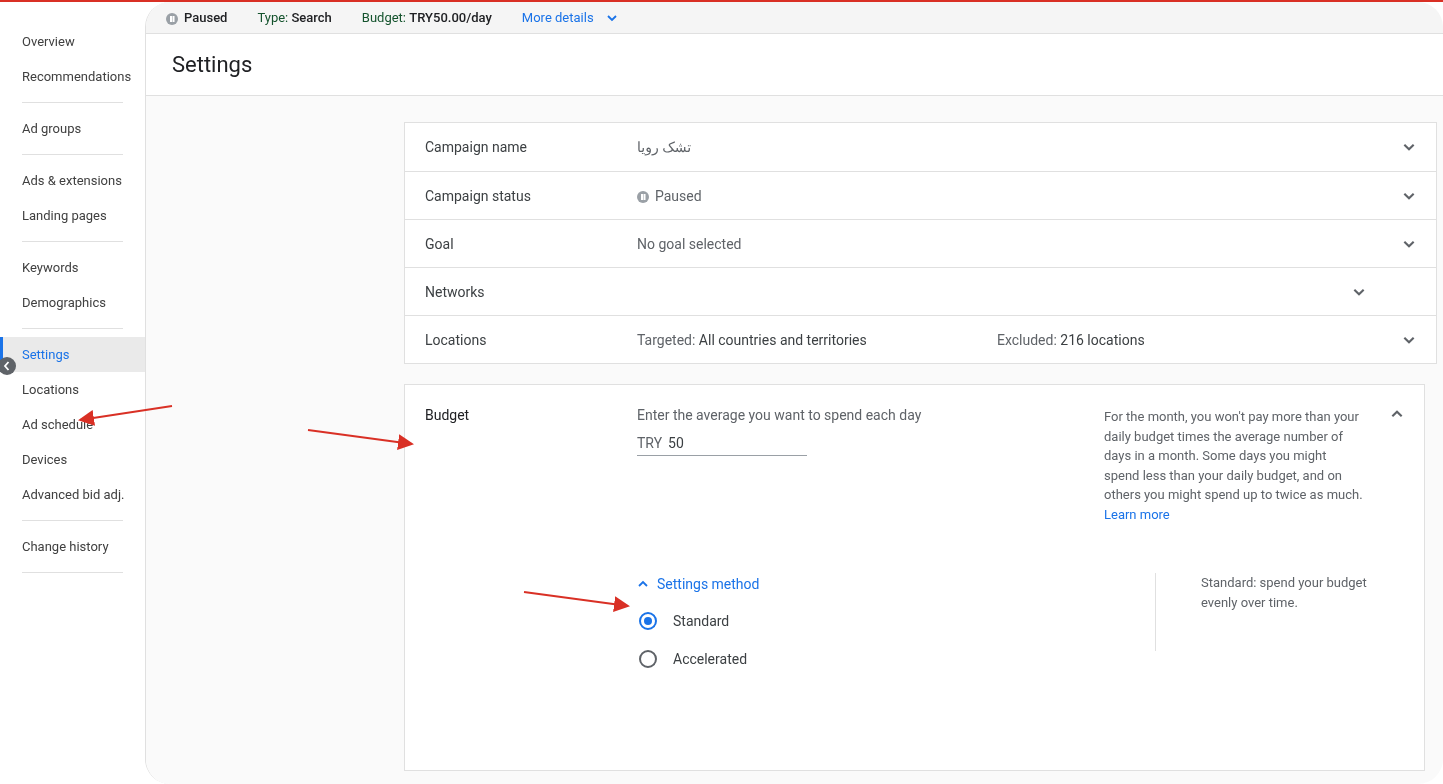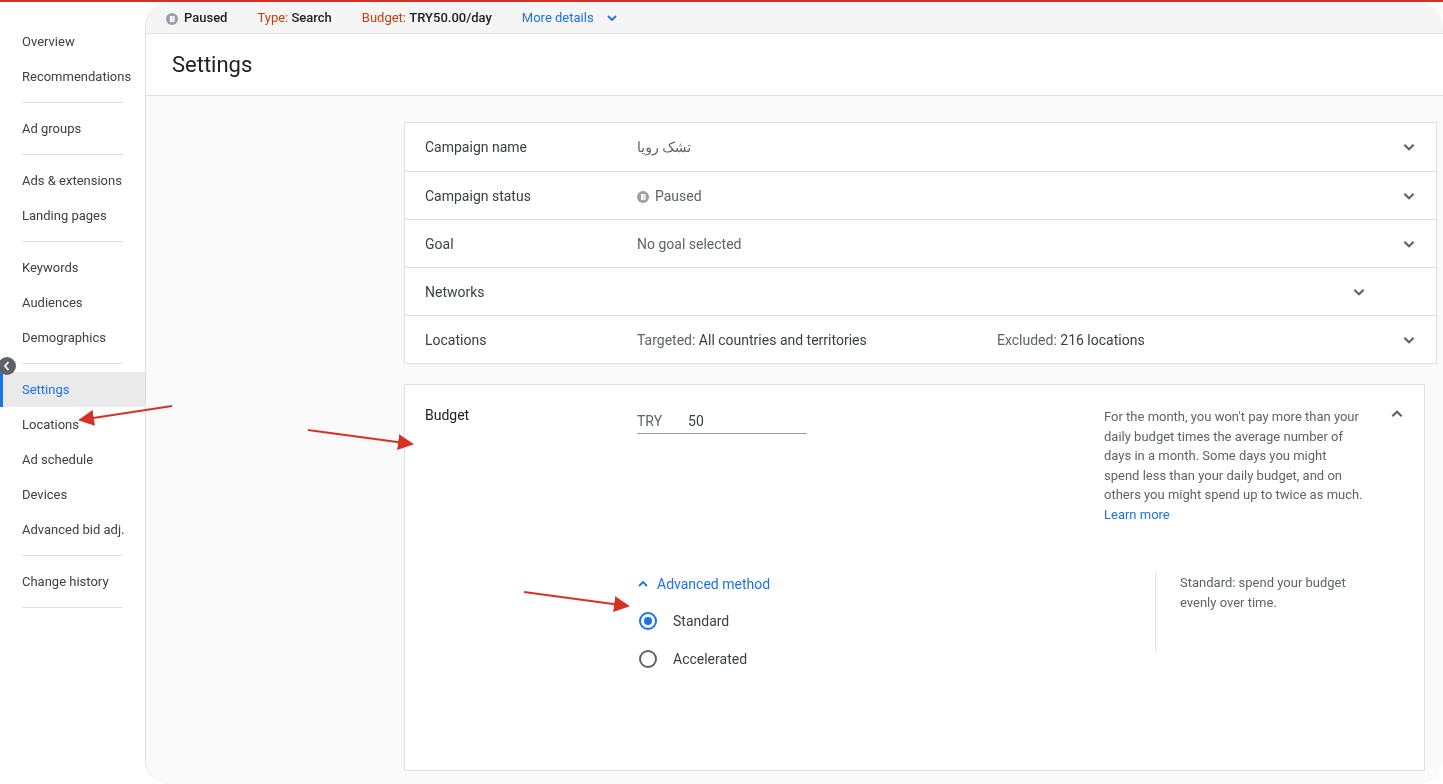--- a/index.html
+++ b/index.html
@@ -7,71 +7,70 @@
   .topbar-red { height: 2px; background: #d93025; width: 100%; }
   .layout { display: flex; height: calc(100% - 2px); }
   .sidebar { width: 145px; background: #fff; padding-top: 22px; flex-shrink: 0; }
   .sidebar-item { padding: 10px 0 10px 22px; font-size: 13px; color: #404040; cursor: pointer; position: relative; }
   .sidebar-item.active { color: #1a73e8; background: #eaeaea; }
   .sidebar-item.active::before { content:''; position:absolute; left:0; top:0; bottom:0; width:3px; background:#1a73e8; }
   .sidebar-divider { height: 1px; background: #e0e0e0; margin: 8px 22px; }
   .collapse-chevron { position: absolute; left: -2px; top: 357px; width: 18px; height: 18px; background: #5f6368; border-radius: 50%; display:flex; align-items:center; justify-content:center; }
   .main { flex: 1; border-left: 1px solid #e0e0e0; display: flex; flex-direction: column; overflow: hidden; border-radius: 25px; }
   .statusbar { display: flex; align-items: center; gap: 30px; padding: 8px 20px; color: #5f6368; font-size: 13px; background: #f5f5f5; border-bottom: 1px solid #e0e0e0; }
-  .statusbar .lbl { color: #c2410c; }
+  .statusbar .lbl { color: #14532d; }
   .statusbar .val { color: #202124; font-weight: 500; }
   .more-details { color: #1a73e8; display:flex; align-items:center; gap:12px; cursor:pointer; }
   .pause-dot { width:12px; height:12px; border-radius:50%; background:#9aa0a6; display:inline-block; margin-right:6px; vertical-align:middle; position:relative; }
   .pause-dot::after{ content:''; position:absolute; left:4px; top:3px; width:1.5px; height:6px; background:#fff; box-shadow: 2.5px 0 0 #fff; }
   .page-title { font-size: 22px; font-weight: 400; color: #202124; padding: 18px 26px; background:#fff; border-bottom: 1px solid #e0e0e0; }
   .content-area { flex:1; overflow:auto; background:#fafafa; padding: 26px 0 40px 0; }
   .card { margin: 0 6px 20px 258px; border: 1px solid #e0e0e0; background: #fff; }
   .setting-row { display:grid; grid-template-columns: 212px 360px 1fr 50px; align-items:center; min-height:48px; padding:0 20px; border-top:1px solid #e0e0e0; cursor:pointer; }
   .setting-row:first-child { border-top:none; }
   .setting-label { color:#3c4043; font-size:14px; }
   .setting-value { color:#5f6368; font-size:14px; }
   .setting-value .dark { color:#3c4043; }
   .chev-col { display:flex; justify-content:flex-end; }
   .chev { color:#5f6368; }
   .budget-card { margin: 0 18px 20px 258px; border:1px solid #e0e0e0; background:#fff; padding: 22px 20px 0 20px; position:relative; }
   .budget-head { display:grid; grid-template-columns: 212px 1fr 260px 40px; }
   .b-label { color:#202124; font-size:14px; }
   .b-hint { color:#5f6368; font-size:14px; margin-bottom:6px; }
   .currency-row { font-size:14px; color:#3c4043; border-bottom:1px solid #9aa0a6; padding:6px 0 4px 0; width:170px; }
-  .currency-row .cur { margin-right:26px; color:#5f6368; }
+  .currency-row .cur { margin-right:6px; color:#5f6368; }
   .info-text { font-size:13px; color:#5f6368; line-height:1.5; }
   .info-text a { color:#1a73e8; text-decoration:none; cursor:pointer; }
   .delivery { margin-left:212px; margin-top:52px; }
   .delivery-toggle { color:#1a73e8; font-size:14px; display:flex; align-items:center; gap:8px; cursor:pointer; }
   .radio { display:flex; align-items:center; gap:16px; margin-top:20px; font-size:14px; color:#3c4043; cursor:pointer; margin-left:2px;text-align:center; }
   .radio-outer { width:18px; height:18px; border-radius:50%; border:2px solid #5f6368; display:flex; align-items:center; justify-content:center; }
   .radio.selected .radio-outer{ border-color:#1a73e8; }
   .radio.selected .radio-inner{ width:8px; height:8px; border-radius:50%; background:#1a73e8; }
-  .delivery-info { position:absolute; right:44px; top:188px; width:200px; color:#5f6368; font-size:13px; line-height:1.5; border-left:0; }
+  .delivery-info { position:absolute; right:23px; top:188px; width:200px; color:#5f6368; font-size:13px; line-height:1.5; border-left:0; }
   .info-sep { border-left:1px solid #e0e0e0; position:absolute; top:188px; right:268px; height:78px; }
   .actions { display:flex; justify-content:flex-end; gap:32px; padding: 24px 8px 22px 0; margin-top:56px; }
   .arrow { position:absolute; pointer-events:none; }
   svg { display:block; }
 </style>
 </head>
 <body>
 
 <div class="topbar-red"></div>
 <div class="layout">
   <div class="sidebar">
     <div class="sidebar-item">Overview</div>
     <div class="sidebar-item">Recommendations</div>
     <div class="sidebar-divider"></div>
     <div class="sidebar-item">Ad groups</div>
     <div class="sidebar-divider"></div>
     <div class="sidebar-item">Ads &amp; extensions</div>
     <div class="sidebar-item">Landing pages</div>
     <div class="sidebar-divider"></div>
     <div class="sidebar-item">Keywords</div>
-    <div class="sidebar-item">Audiences</div>
     <div class="sidebar-item">Demographics</div>
     <div class="sidebar-divider"></div>
     <div class="sidebar-item active">Settings</div>
     <div class="sidebar-item">Locations</div>
     <div class="sidebar-item">Ad schedule</div>
     <div class="sidebar-item">Devices</div>
     <div class="sidebar-item">Advanced bid adj.</div>
     <div class="sidebar-divider"></div>
     <div class="sidebar-item">Change history</div>
     <div class="sidebar-divider"></div>
@@ -146,40 +145,41 @@
                 <path d="M2 4 L6 8 L10 4" stroke="#5f6368" stroke-width="1.8" fill="none"></path>
               </svg>
             </div>
         </div>
       </div>
 
       <div class="budget-card">
         <div class="budget-head">
           <div class="b-label">Budget</div>
           <div>
+            <div class="b-hint">Enter the average you want to spend each day</div>
             <div class="currency-row">
               <span class="cur">TRY</span><span>50</span>
             </div>
           </div>
           <div class="info-text">
             <span>For the month, you won't pay more than your daily budget times the average number of days in a month. Some days you might spend less than your daily budget, and on others you might spend up to twice as much. </span><a>Learn more</a>
           </div>
           <div class="chev-col">
               <svg class="chev" width="14" height="14" viewBox="0 0 12 12">
                 <path d="M2 8 L6 4 L10 8" stroke="#5f6368" stroke-width="1.8" fill="none"></path>
               </svg>
             </div>
         </div>
 
         <div class="delivery">
           <div class="delivery-toggle">
             <svg width="12" height="12" viewBox="0 0 12 12">
                 <path d="M2 8 L6 4 L10 8" stroke="#1a73e8" stroke-width="1.8" fill="none"></path>
               </svg>
-            <span>Advanced method</span>
+            <span>Settings method</span>
           </div>
           <div class="radio selected">
             <span class="radio-outer">
                 <span class="radio-inner"></span>
               </span>
             <span>Standard</span>
           </div>
           <div class="radio">
             <span class="radio-outer">
                 <span class="radio-inner"></span>

